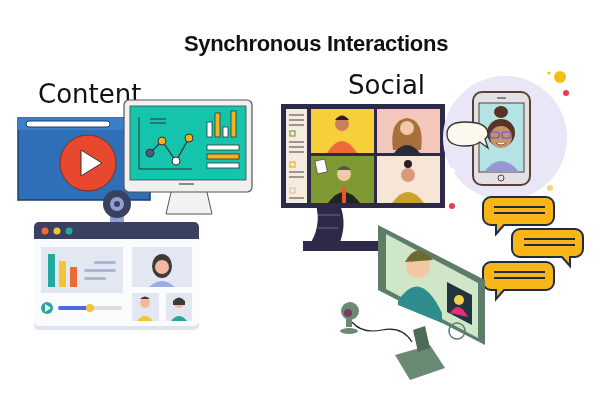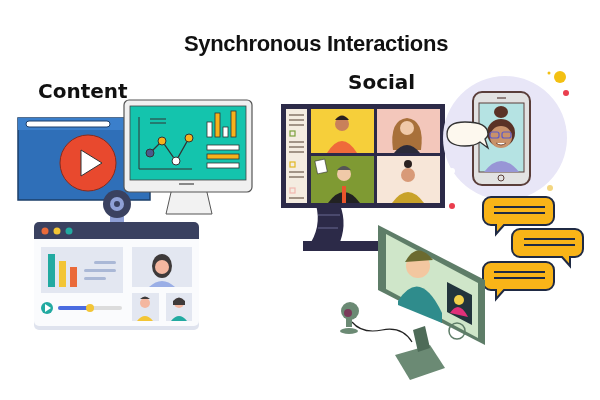--- a/index.html
+++ b/index.html
@@ -1,18 +1,18 @@
 <!DOCTYPE html>
 <html><head>
 <meta charset="utf-8">
 <style>
   html, body { margin: 0; padding: 0; }
   body { width: 600px; height: 400px; background: #ffffff; position: relative; overflow: hidden; font-family: "DejaVu Sans", sans-serif; }
   .title { position: absolute; left: 16px; width: 600px; top: 31px; text-align: center; font-family: Liberation Sans, sans-serif; font-weight: bold; font-size: 22px; color: #111; letter-spacing: -0.3px; }
-  .label { position: absolute; font-family: "DejaVu Sans", sans-serif; font-size: 20px; color: #111; font-weight: bold; }
+  .label { position: absolute; font-family: "DejaVu Sans", sans-serif; font-size: 26px; color: #111; }
   .label-content { left: 38px; top: 79px; }
   .label-social { left: 348px; top: 70px; }
   svg { position: absolute; left: 0; top: 0; }
 </style>
 </head>
 <body>
 
 <div class="title">Synchronous Interactions</div>
 <div class="label label-content">Content</div>
 <div class="label label-social">Social</div>

